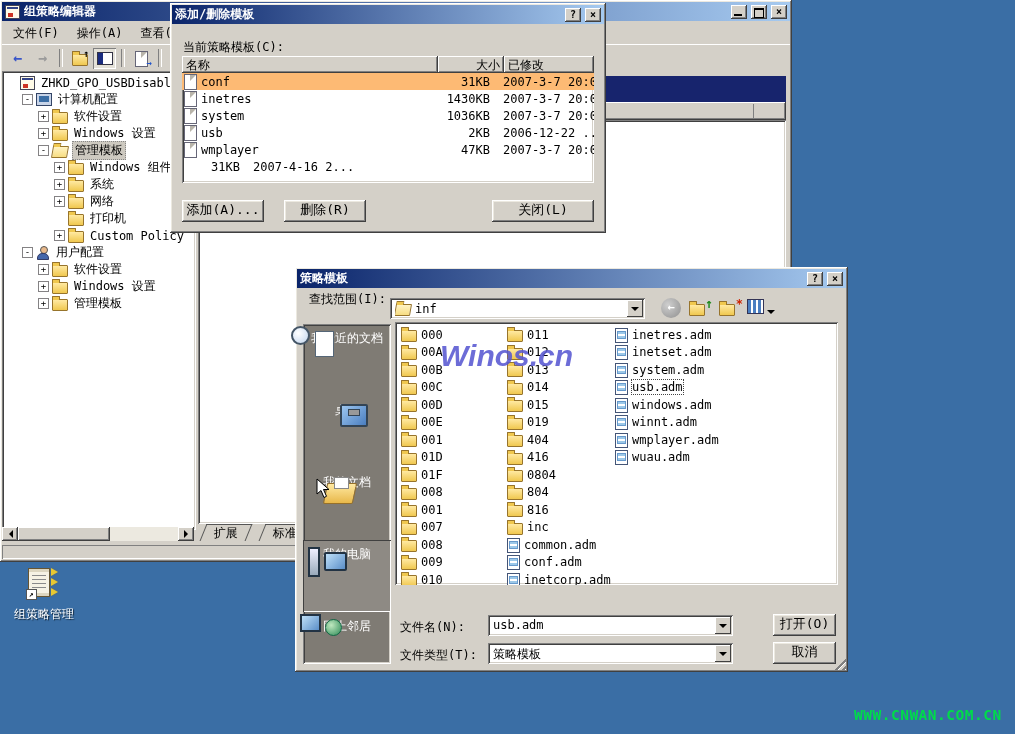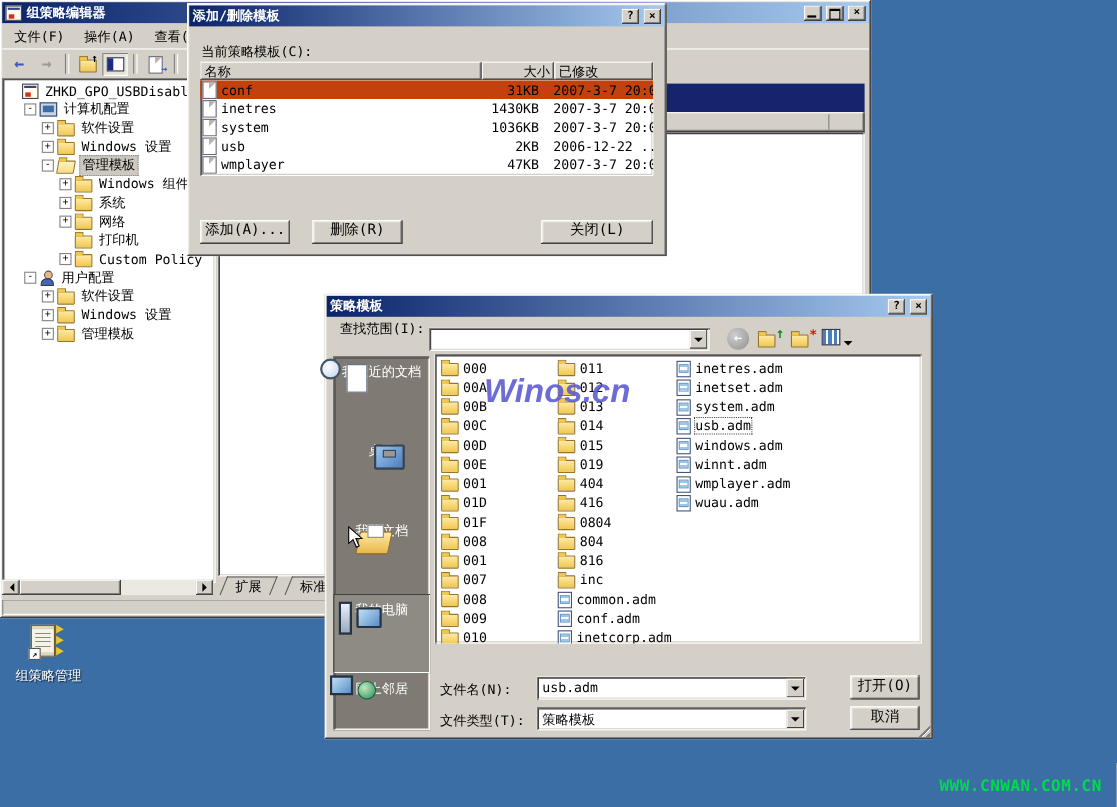--- a/index.html
+++ b/index.html
@@ -47,21 +47,21 @@
   .expander{width:9px;height:9px;border:1px solid #848284;background:#fff;font-size:9px;line-height:8px;text-align:center;
             margin:0 3px 0 2px;flex:none;visibility:hidden;font-family:"DejaVu Sans Mono",monospace}
   .expander.has-exp{visibility:visible}
   .titem .ic{margin-right:4px}
   .tlabel{padding:0 2px}
   .tlabel.sel{background:#cdc9c0;border:1px dotted #888}
   
   .lhead{display:flex;height:17px;font-size:12px}
   .lhead>div{background:#d4d0c8;box-shadow:inset -1px -1px #404040,inset 1px 1px #fff,inset -2px -2px #808080;padding:1px 4px}
   .lrow{display:flex;height:17px;align-items:center}
-  .lrow.sel{background:#c2410c}
+  .lrow.sel{background:#fdba74}
   .c-name{width:248px;display:flex;align-items:center;gap:4px;padding-left:2px;overflow:hidden}
   .c-size{width:58px;text-align:right;padding-right:5px}
   .c-mod{flex:1;padding-left:8px;white-space:nowrap;overflow:hidden}
   
   .place{height:66px;text-align:center;color:#fff;font-size:12px;padding-top:6px}
   .place.sel{box-shadow:inset 1px 1px #404040,inset -1px -1px #fff;background:#8e8a84}
   .pic{width:36px;height:30px;position:relative;margin:0 auto 2px}
   .p-recent-documents::before{content:"";position:absolute;left:4px;top:0;width:17px;height:24px;background:#fff;border:1px solid #567}
   .p-recent-documents::after{content:"";position:absolute;right:1px;bottom:0;width:15px;height:15px;border-radius:50%;background:radial-gradient(circle at 35% 35%,#fff,#c0d4ee);border:2px solid #456}
   .p-desktop::before{content:"";position:absolute;left:5px;top:1px;width:24px;height:19px;background:linear-gradient(135deg,#9cc6f0,#4a7ec0);border:2px solid #345;border-radius:2px}
@@ -263,21 +263,21 @@
 </div>
 
 <div class="abs win out" style="left:170px;top:3px;width:436px;height:230px;z-index:10">
   <div class="abs tb" style="left:2px;top:2px;right:2px">
     <span class="ttl">添加/删除模板</span>
     <span class="wb">?</span>
     <span class="wb">×</span>
   </div>
   <div class="abs" style="left:13px;top:36px">当前策略模板(C):</div>
 
-  <div class="abs in" style="left:12px;top:53px;width:412px;height:104px;background:#fff;overflow:hidden">
+  <div class="abs in" style="left:12px;top:53px;width:412px;height:127px;background:#fff;overflow:hidden">
     <div class="lhead">
       <div class="c-name" style="display:block;padding-left:4px">名称</div>
       <div class="c-size">大小</div>
       <div class="c-mod" style="padding-left:4px">已修改</div>
     </div>
     <div>
 
         <div class="lrow sel">
           <span class="c-name">
             <span class="ic i-page"></span>
@@ -338,20 +338,24 @@
 
 <div class="abs win out" style="left:295px;top:267px;width:553px;height:405px;z-index:20">
   <div class="abs tb" style="left:2px;top:2px;right:2px">
     <span class="ttl">策略模板</span>
     <span class="wb">?</span>
     <span class="wb">×</span>
   </div>
 
   <div class="abs" style="left:14px;top:24px">查找范围(I):</div>
   <div class="abs combo" style="left:95px;top:31px;width:255px;height:21px">
+    <span class="val">
+      <span class="ic i-folder-open"></span>
+      <span>inf</span>
+    </span>
     <span class="drop">
         <span class="dar"></span>
       </span>
   </div>
   <span class="abs" style="left:366px;top:31px;width:20px;height:20px;border-radius:50%;background:radial-gradient(circle at 35% 35%,#cfcfcf,#8f8f8f);
                color:#fff;text-align:center;line-height:19px;font-weight:bold">←</span>
   <span class="abs" style="left:394px;top:31px;width:24px;height:20px">
     <span class="ic i-folder" style="margin-top:6px"></span>
     <span class="abs" style="right:0;top:-2px;color:#1c8a1c;font-weight:bold;font-size:13px">↑</span>
   </span>

